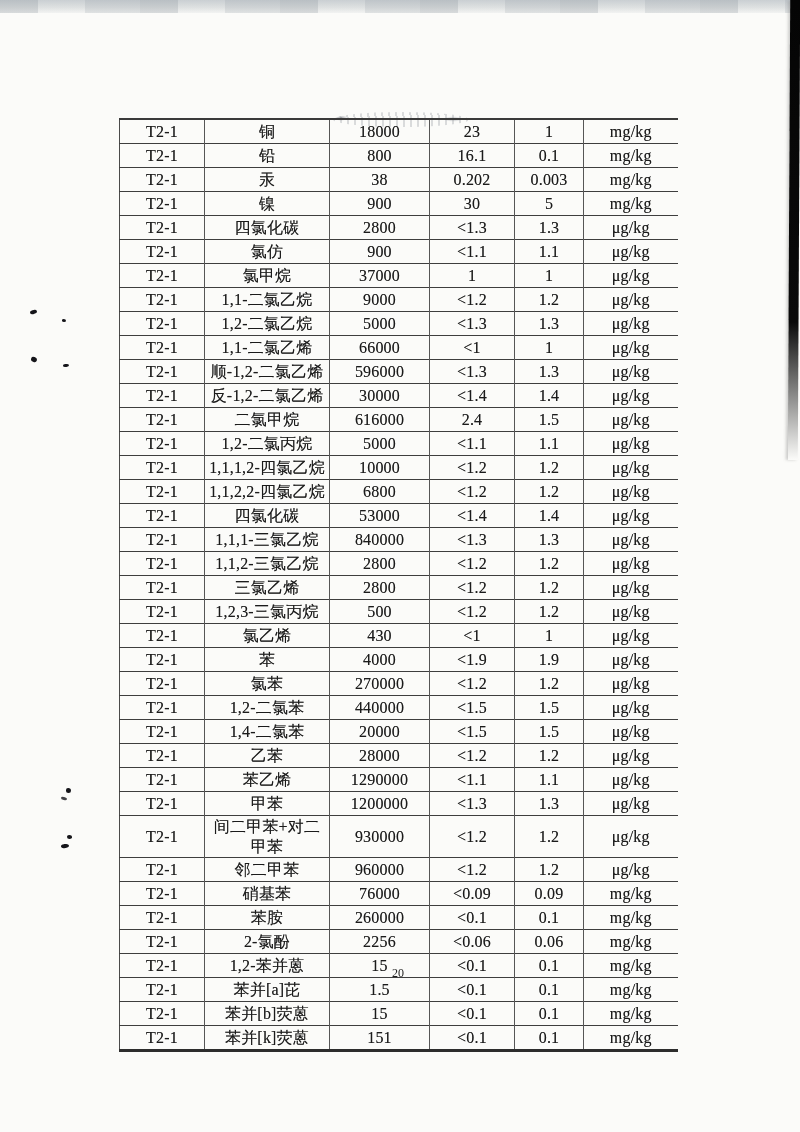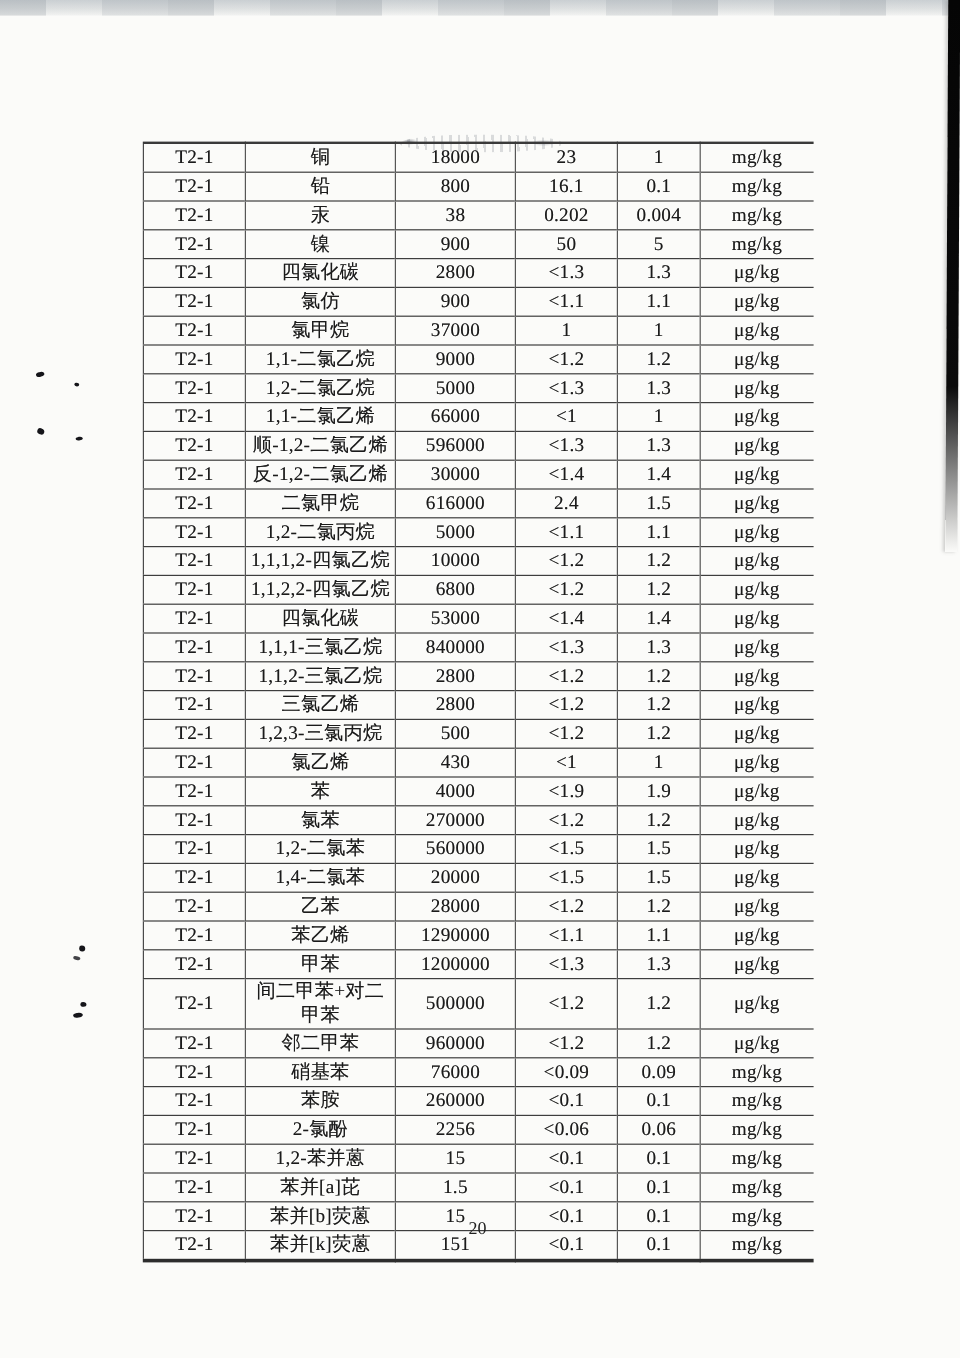--- a/index.html
+++ b/index.html
@@ -53,22 +53,22 @@
     padding: 1px 3px;
     height: 21px;
     line-height: 1.22;
     letter-spacing: .2px;
     color: #1b1b1b;
     text-shadow: 0 0 .4px rgba(40,40,40,.55);
     overflow: hidden;
   }
   table.results td:first-child { border-left: none; }
   .page-number {
-    position: absolute; left: 119px; top: 1016px; width: 558px;
-    text-align: center; font-size: 15px; color: #222;
+    position: absolute; left: 119px; top: 966px; width: 558px;
+    text-align: center; font-size: 12px; color: #222;
   }
 </style>
 </head>
 <body>
 
 <div class="scan-top-edge"></div>
 <div class="scan-right-strip"></div>
 
 <div class="ink-speck" style="left:30px; top:310px; width:7px; height:4px; transform:rotate(-15deg);"></div>
 <div class="ink-speck" style="left:62px; top:319px; width:4px; height:3px;"></div>
@@ -105,28 +105,28 @@
         <td>800</td>
         <td>16.1</td>
         <td>0.1</td>
         <td>mg/kg</td>
       </tr>
       <tr>
         <td>T2-1</td>
         <td>汞</td>
         <td>38</td>
         <td>0.202</td>
-        <td>0.004</td>
+        <td>0.003</td>
         <td>mg/kg</td>
       </tr>
       <tr>
         <td>T2-1</td>
         <td>镍</td>
         <td>900</td>
-        <td>50</td>
+        <td>30</td>
         <td>5</td>
         <td>mg/kg</td>
       </tr>
       <tr>
         <td>T2-1</td>
         <td>四氯化碳</td>
         <td>2800</td>
         <td>&lt;1.3</td>
         <td>1.3</td>
         <td>μg/kg</td>
@@ -279,21 +279,21 @@
         <td>T2-1</td>
         <td>氯苯</td>
         <td>270000</td>
         <td>&lt;1.2</td>
         <td>1.2</td>
         <td>μg/kg</td>
       </tr>
       <tr>
         <td>T2-1</td>
         <td>1,2-二氯苯</td>
-        <td>560000</td>
+        <td>440000</td>
         <td>&lt;1.5</td>
         <td>1.5</td>
         <td>μg/kg</td>
       </tr>
       <tr>
         <td>T2-1</td>
         <td>1,4-二氯苯</td>
         <td>20000</td>
         <td>&lt;1.5</td>
         <td>1.5</td>
@@ -319,21 +319,21 @@
         <td>T2-1</td>
         <td>甲苯</td>
         <td>1200000</td>
         <td>&lt;1.3</td>
         <td>1.3</td>
         <td>μg/kg</td>
       </tr>
       <tr>
         <td>T2-1</td>
         <td>间二甲苯+对二甲苯</td>
-        <td>500000</td>
+        <td>930000</td>
         <td>&lt;1.2</td>
         <td>1.2</td>
         <td>μg/kg</td>
       </tr>
       <tr>
         <td>T2-1</td>
         <td>邻二甲苯</td>
         <td>960000</td>
         <td>&lt;1.2</td>
         <td>1.2</td>

